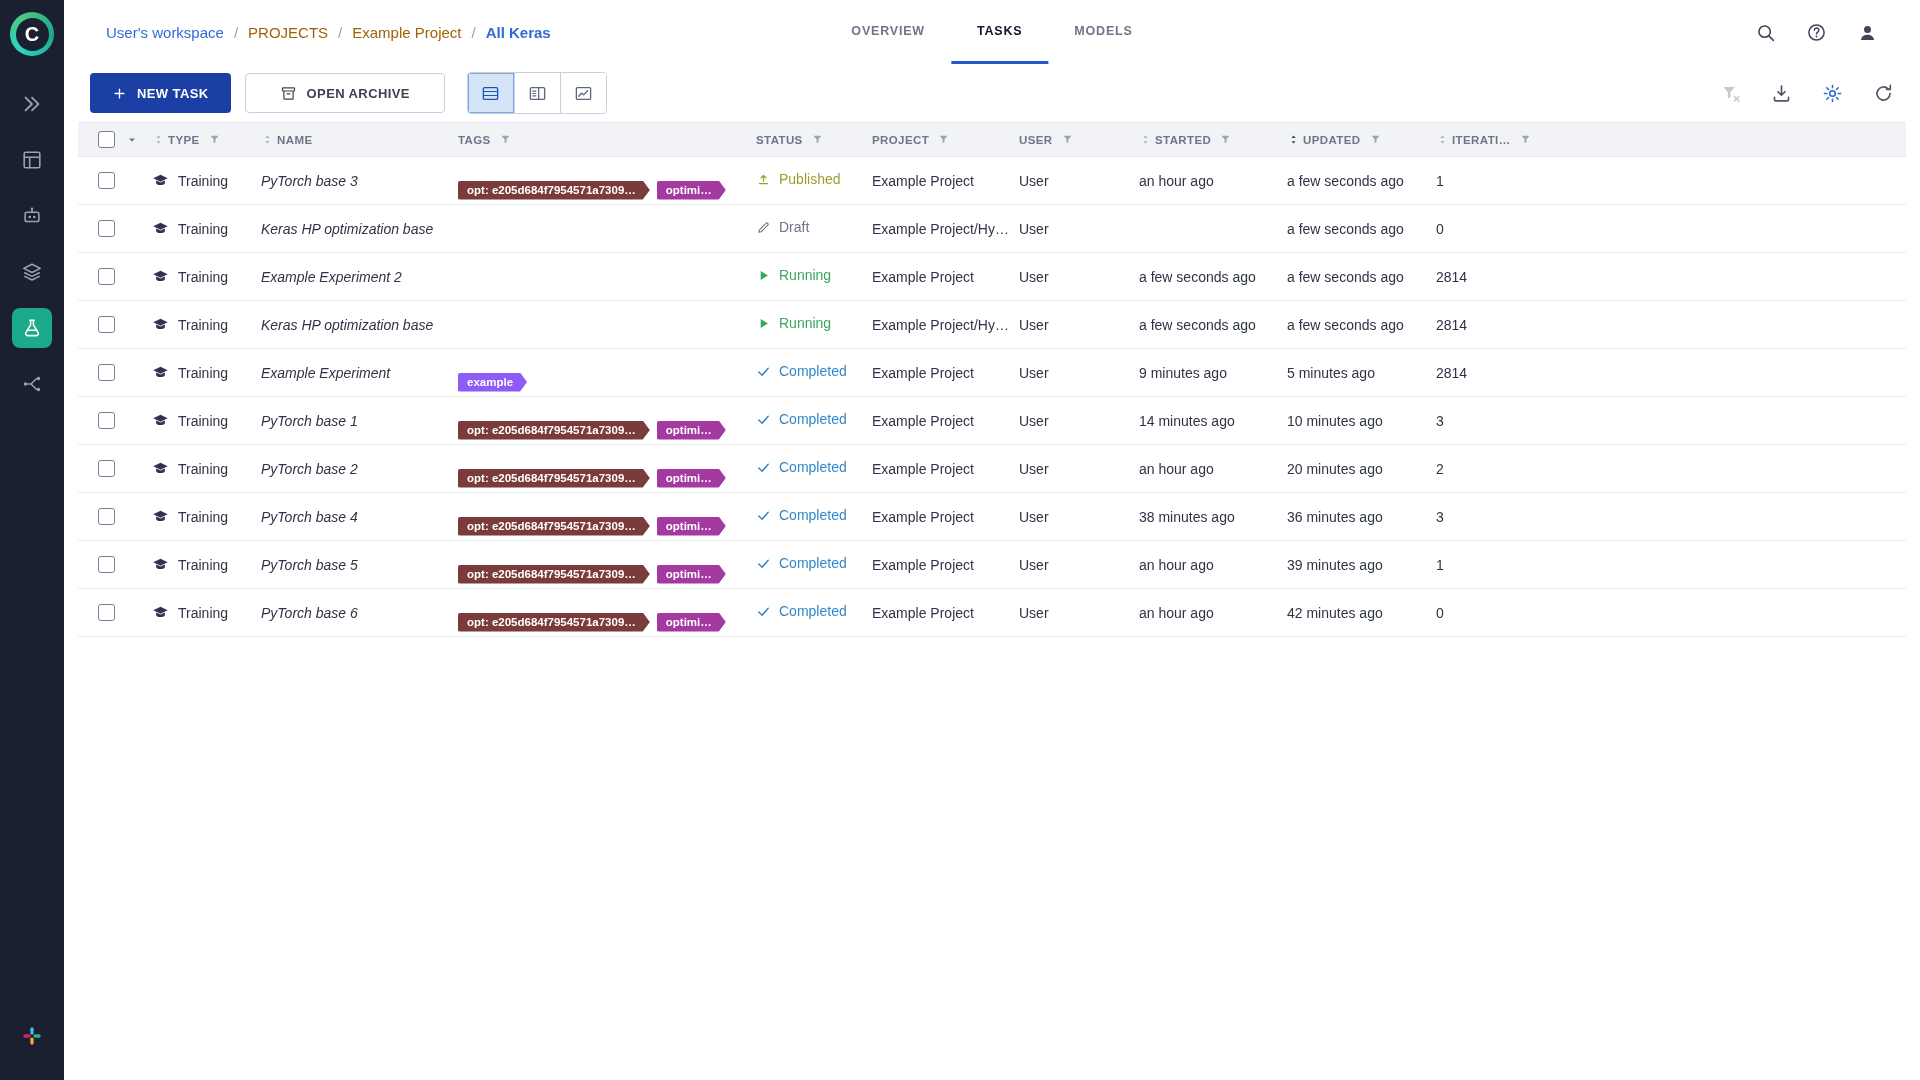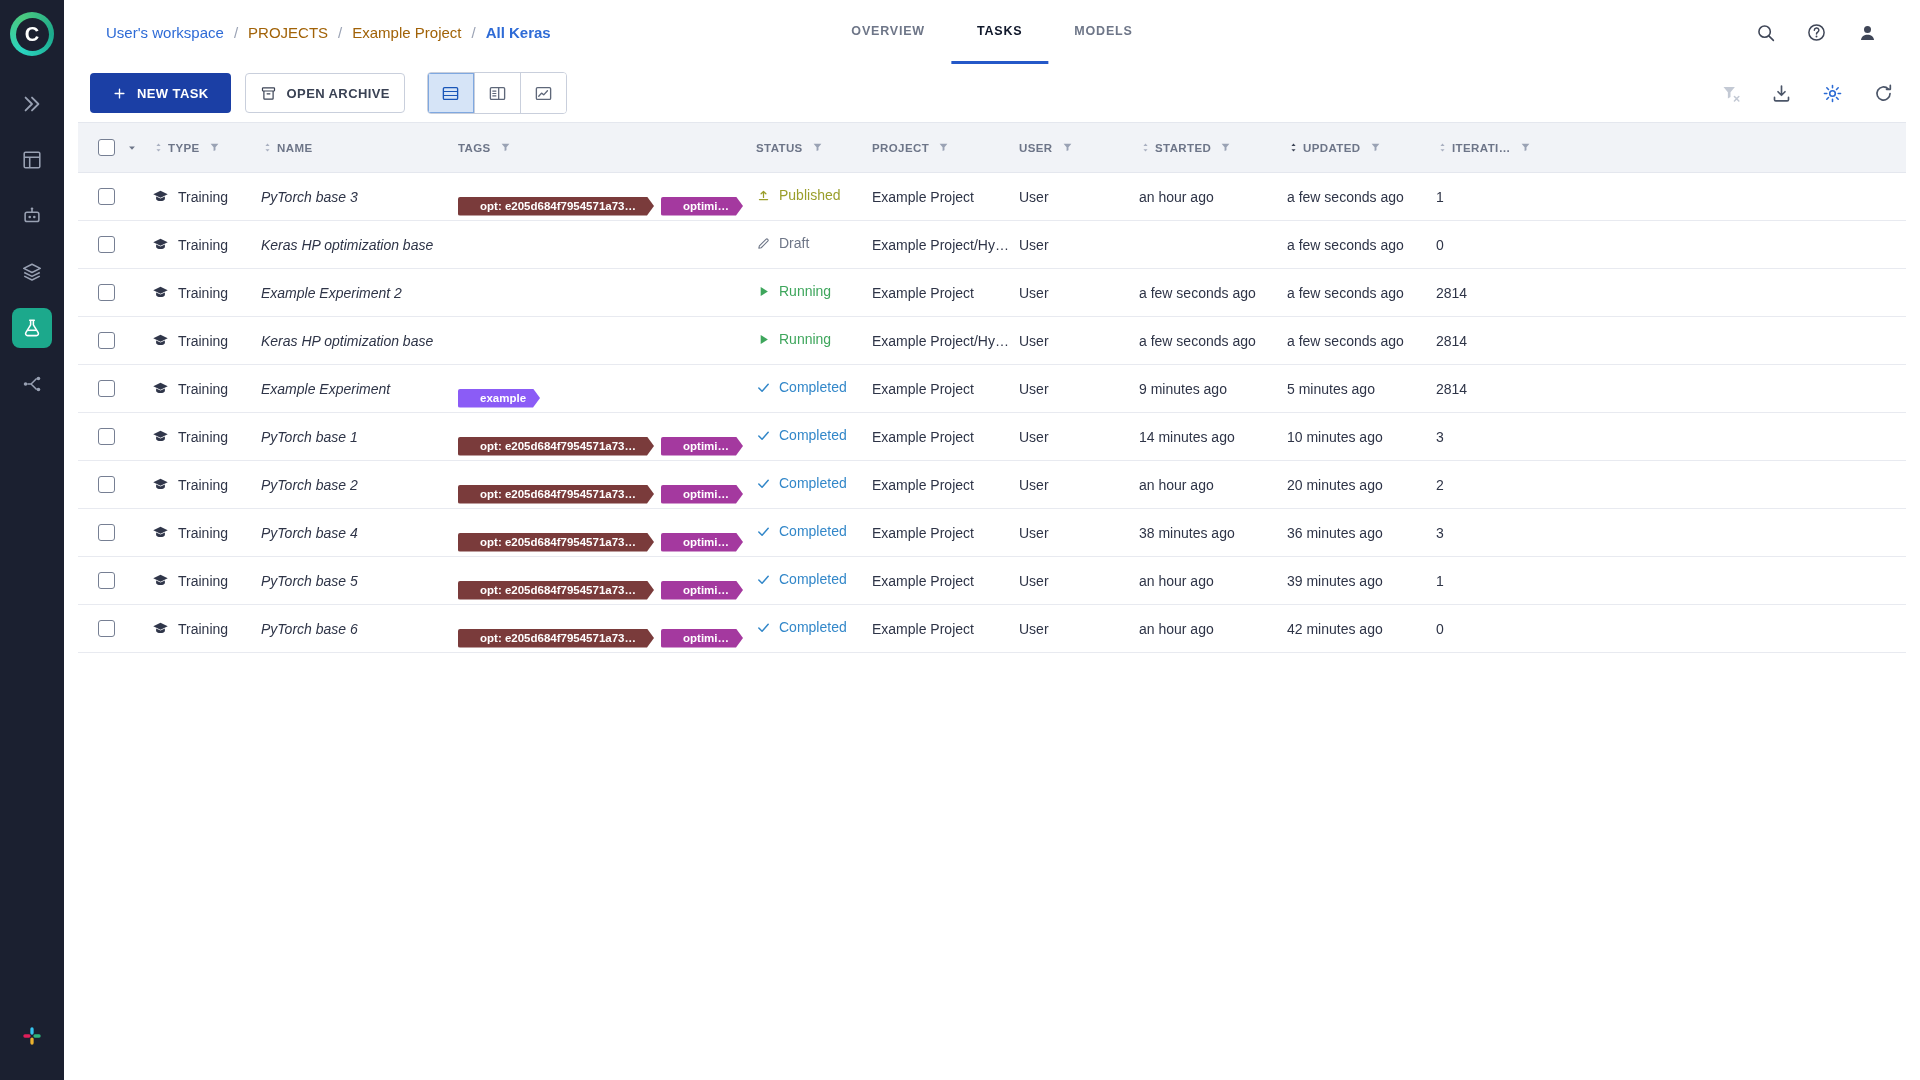--- a/index.html
+++ b/index.html
@@ -62,21 +62,21 @@
   .icon-btn { display: flex; align-items: center; justify-content: center; cursor: pointer; }
 
   
   .toolbar { height: 58px; flex-shrink: 0; display: flex; align-items: center; padding: 0 26px; gap: 14px; }
   .btn-new {
     height: 40px; padding: 0 22px; border: none; border-radius: 4px;
     background: #1B3FA5; color: #fff; font-weight: bold; font-size: 13px; letter-spacing: .4px;
     display: flex; align-items: center; gap: 10px; cursor: pointer; font-family: inherit;
   }
   .btn-archive {
-    height: 40px; padding: 0 14px; border: 1px solid #C9CFDC; border-radius: 4px;
+    height: 40px; padding: 0 34px; border: 1px solid #C9CFDC; border-radius: 4px;
     background: #fff; color: #3A4254; font-weight: bold; font-size: 13px; letter-spacing: .4px;
     display: flex; align-items: center; gap: 10px; cursor: pointer; font-family: inherit;
   }
   .view-toggle { display: flex; border: 1px solid #C9CFDC; border-radius: 4px; overflow: hidden; margin-left: 8px; }
   .view-btn {
     width: 46px; height: 40px; display: flex; align-items: center; justify-content: center;
     background: #fff; color: #5E6779; border: none; border-left: 1px solid #C9CFDC;
     cursor: pointer; font-family: inherit;
   }
   .view-btn:first-child { border-left: none; }
@@ -84,21 +84,21 @@
   .toolbar-right { margin-left: auto; display: flex; align-items: center; gap: 30px; }
   .tool-icon { color: #4B5568; cursor: pointer; display: flex; }
   .tool-icon.disabled { color: #C3C9D4; }
 
   
   .table-wrap { flex: 1; padding: 0 14px; overflow: hidden; }
   table { width: 100%; border-collapse: collapse; table-layout: fixed; }
   thead th {
     background: #F1F3F7; height: 34px;
     font-size: 11.5px; color: #6D7588; font-weight: bold; letter-spacing: .4px;
-    text-align: left; padding: 16px 6px; white-space: nowrap; overflow: hidden;
+    text-align: left; padding: 8px 6px; white-space: nowrap; overflow: hidden;
     border-top: 1px solid #E4E7EE; border-bottom: 1px solid #E4E7EE;
     cursor: pointer;
   }
   .sort-icon { color: #A8AFC0; display: inline-flex; vertical-align: middle; margin-right: 3px; cursor: pointer; }
   .sort-icon.sorted { color: #3A4254; }
   .sort-icon svg, .filter-icon svg, .caret svg { display: block; }
   .col-label { vertical-align: middle; }
   .filter-icon { color: #9AA2B4; display: inline-flex; vertical-align: middle; margin-left: 9px; cursor: pointer; }
   tbody td {
     height: 48px; border-bottom: 1px solid #E8EAF0;
@@ -112,21 +112,21 @@
   }
   .caret { color: #6D7588; display: inline-flex; vertical-align: middle; margin-left: 10px; cursor: pointer; }
   th.c-type, td.c-type { padding-left: 12px; }
   .type-wrap { display: flex; align-items: center; gap: 9px; }
   .type-icon { color: #30364A; display: inline-flex; }
   .type-icon svg, .status-icon svg { display: block; }
   .task-name { font-style: italic; cursor: pointer; }
   .tag {
     display: inline-block; vertical-align: middle;
     color: #fff; font-size: 11.5px; font-weight: bold; line-height: 19px;
-    padding: 0 14px 0 22px; margin-right: 7px;
+    padding: 0 14px 0 9px; margin-right: 7px;
     clip-path: polygon(0 0, calc(100% - 7px) 0, 100% 50%, calc(100% - 7px) 100%, 0 100%);
     border-radius: 2px 0 0 2px;
     max-width: 196px; overflow: hidden; text-overflow: ellipsis; white-space: nowrap;
     cursor: pointer;
     margin-top: 19px;
   }
   .status { display: inline-flex; align-items: center; gap: 8px; }
   .status-icon { display: inline-flex; }
 </style>
 </head>

